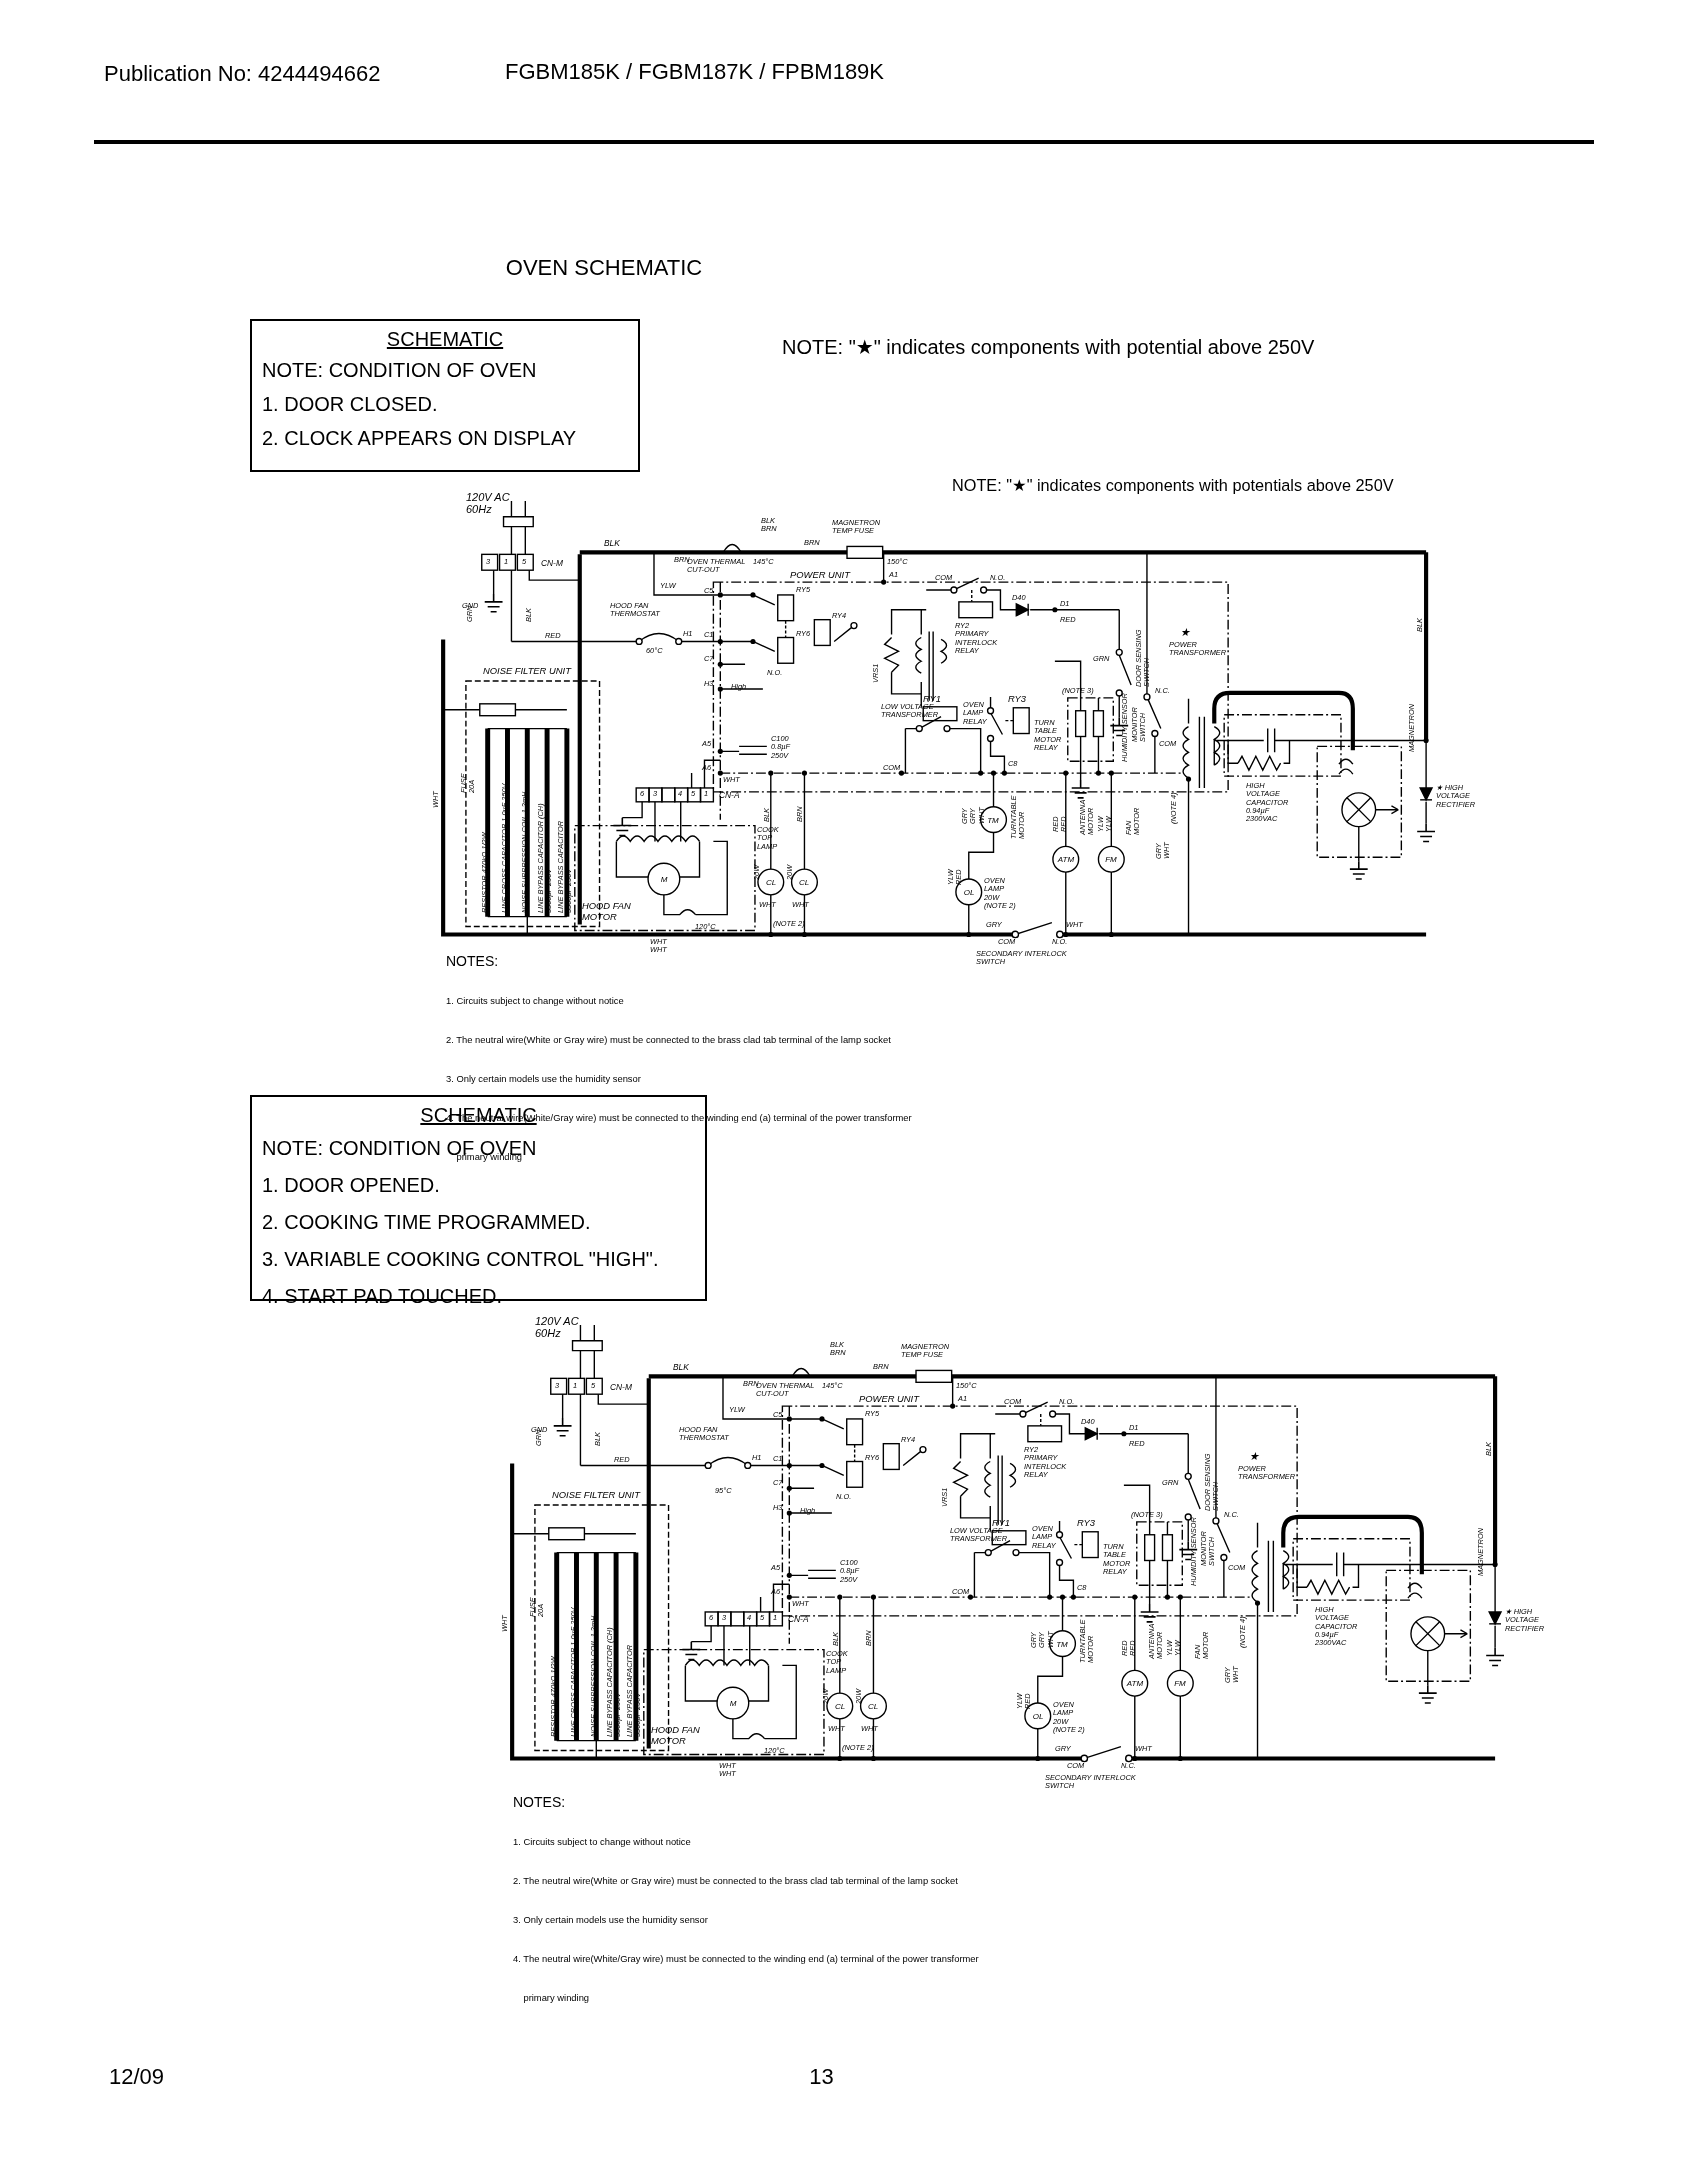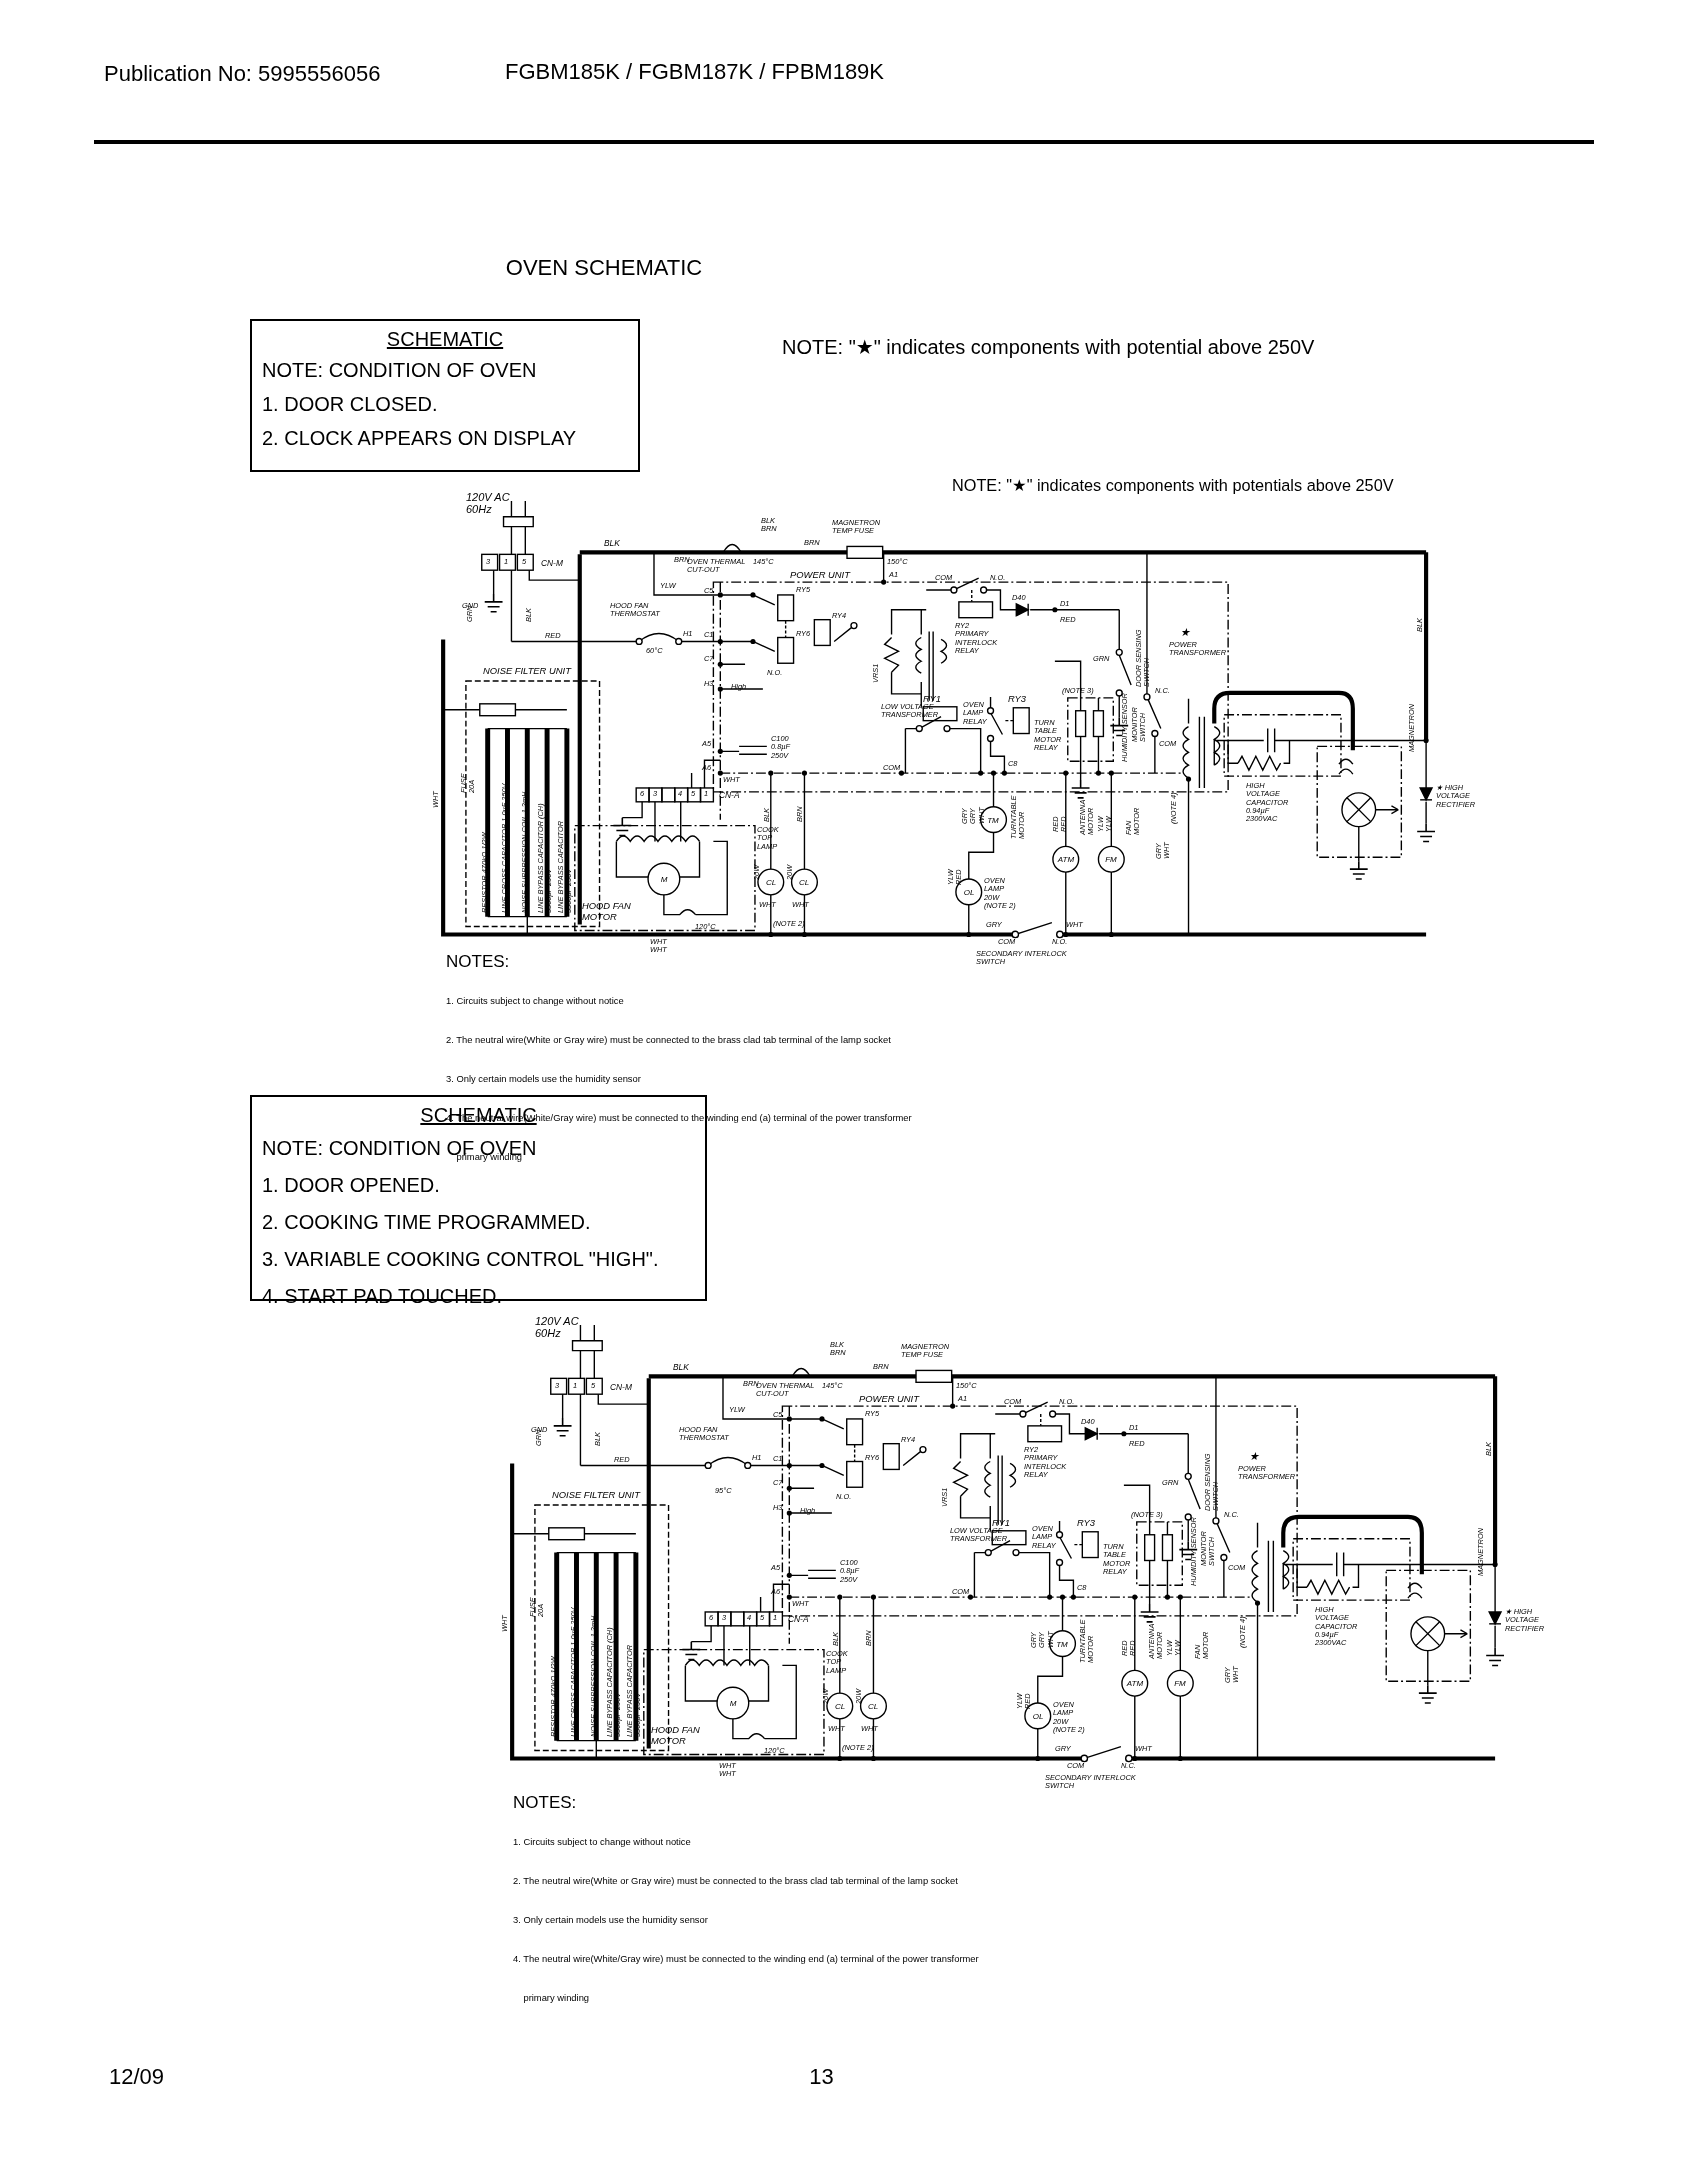--- a/index.html
+++ b/index.html
@@ -15,29 +15,29 @@
   .noteln2{position:absolute;font-size:16.3px;white-space:pre}
   .fig{position:absolute;width:1139px;height:489px}
   .fig svg{position:absolute;left:0;top:0}
   .labels{position:absolute;left:0;top:0;width:100%;height:100%}
   .lb{position:absolute;font-size:8.4px;line-height:1.12;white-space:pre;color:#000}
   .v{transform:rotate(-90deg);transform-origin:0 0}
   .s7{font-size:7.4px}.s9{font-size:9.4px}.s10{font-size:11px}
   .cl{position:absolute;font-size:8px;transform:translate(-50%,-50%);white-space:pre}
   .cap{position:absolute;font-size:21px;text-align:center;width:1089px}
   .nts{position:absolute;font-size:9.4px;line-height:13px;white-space:pre}
-  .nts .nt{font-size:17px}
+  .nts .nt{font-size:14px}
   .ftr{font-size:22px}
 </style>
 </head>
 <body>
 
 <div class="page">
 
-  <div class="abs hdr" style="left:104px;top:61px">Publication No: 5995556056</div>
+  <div class="abs hdr" style="left:104px;top:61px">Publication No: 4244494662</div>
   <div class="abs hdr" style="left:505px;top:59px">FGBM185K / FGBM187K / FPBM189K</div>
   <div class="rule" style="left:94px;top:140px;width:1500px;height:4px"></div>
 
   <div class="abs ttl" style="left:109px;top:255px;width:990px;font-size:22px">OVEN SCHEMATIC</div>
 
   <div class="box" style="left:250px;top:319px;width:386px;height:149px">
     <div class="bt">SCHEMATIC</div>
     <div class="bl" style="margin-top:8px">NOTE: CONDITION OF OVEN</div>
     <div class="bl" style="margin-top:11px">1. DOOR CLOSED.</div>
     <div class="bl" style="margin-top:11px">2. CLOCK APPEARS ON DISPLAY</div>

